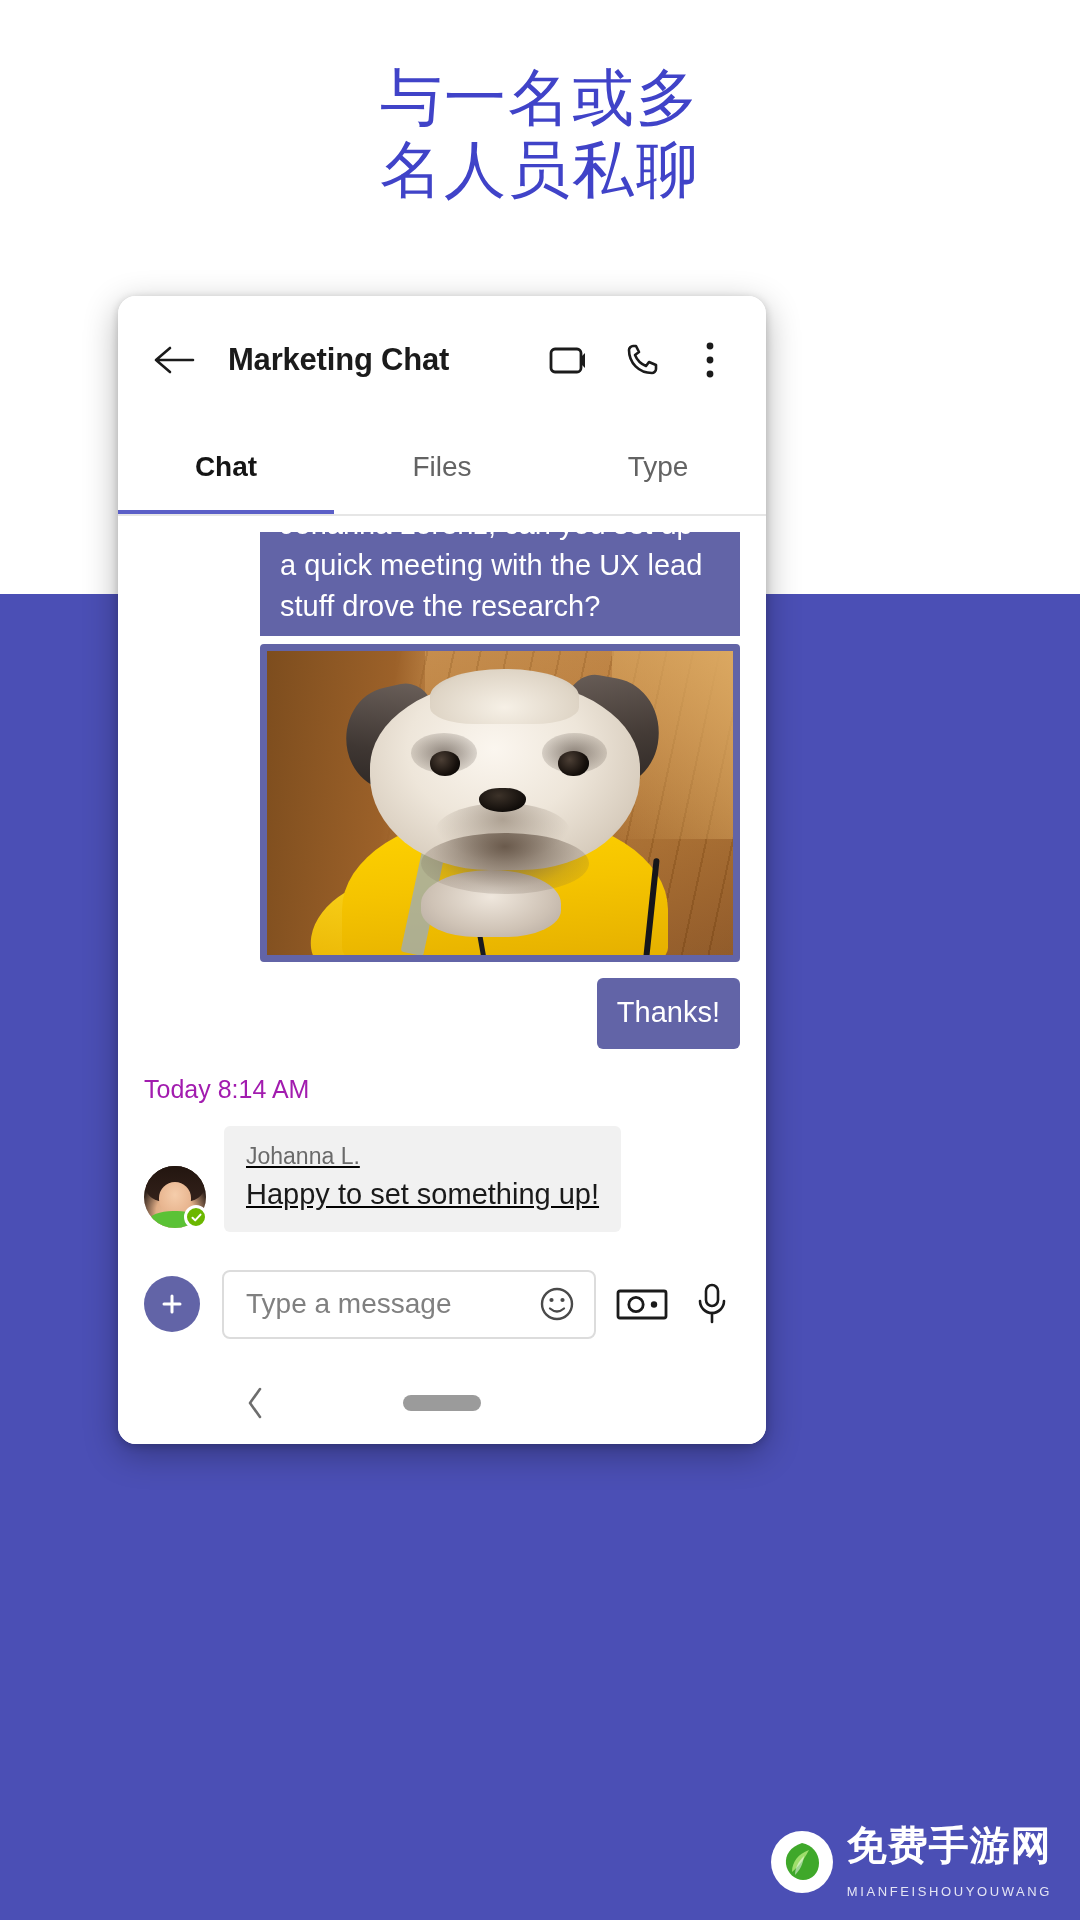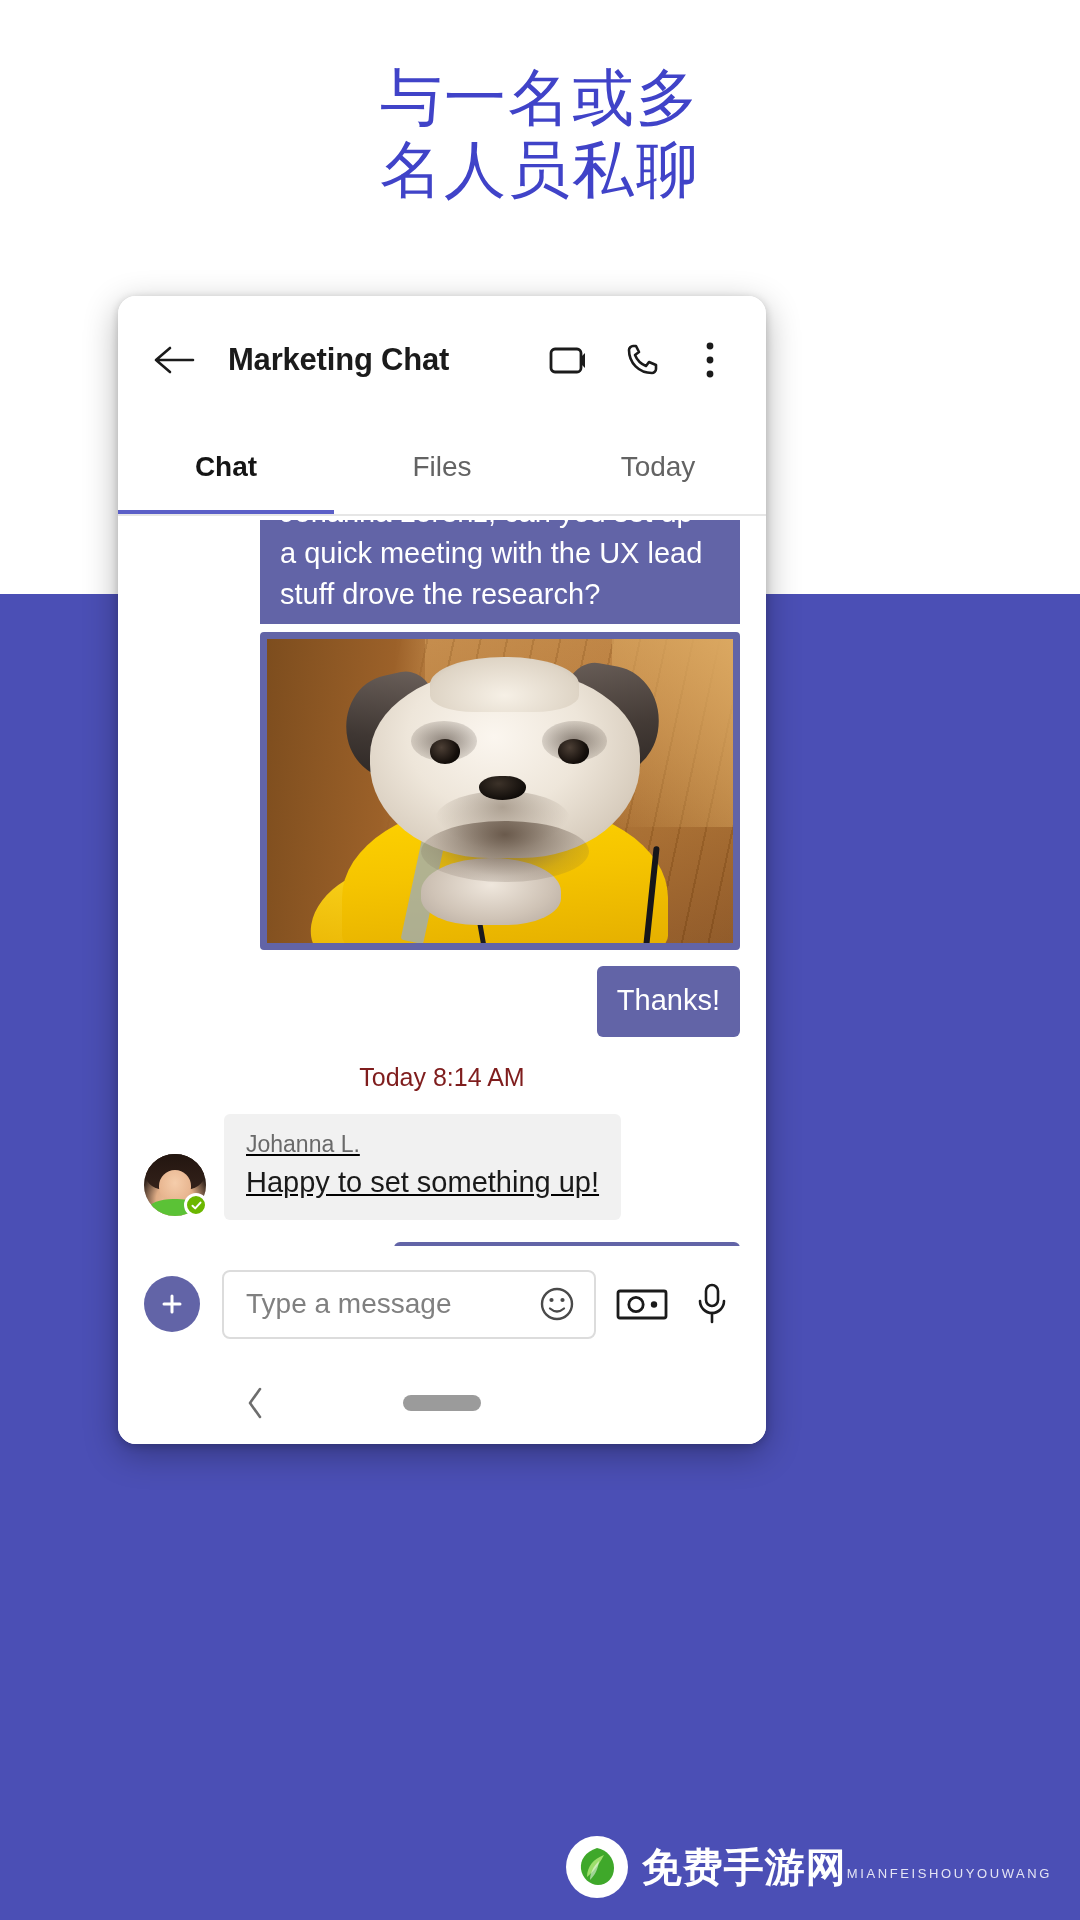--- a/index.html
+++ b/index.html
@@ -117,21 +117,21 @@
     position: absolute;
     left: 0; right: 0; bottom: 0;
     height: 2px;
     background: #e6e6e6;
   }
 
   
   #message-list {
     flex: 1 1 auto;
     background: #ffffff;
-    padding: 4px 26px;
+    padding: 16px 26px;
     overflow: hidden;
     position: relative;
   }
 
   .bubble-out-wrap { display: flex; justify-content: flex-end; }
   .bubble-in-wrap  { display: flex; justify-content: flex-start; align-items: flex-end; }
 
   .bubble-out {
     background: #6264a7;
     color: #ffffff;
@@ -317,23 +317,23 @@
     width: 36%; height: 20%;
     background: radial-gradient(ellipse at 50% 22%, #6a5a4c 0%, rgba(106,90,76,0.25) 62%, rgba(106,90,76,0) 100%);
     border-radius: 50%;
   }
 
   
   #thanks-row { margin-top: 16px; align-items: center; }
 
   
   #timestamp {
-    text-align: center;
+    text-align: left;
     font-size: 25px;
-    color: #7f1d1d;
+    color: #a21caf;
     margin: 26px 0 22px 0;
   }
 
   
   #johanna-row { margin-top: 15px; text-decoration: underline; }
   #avatar {
     width: 62px; height: 62px;
     border-radius: 50%;
     flex: 0 0 62px;
     margin-right: 18px;
@@ -445,21 +445,21 @@
     align-items: center;
     gap: 14px;
   }
   #wm-logo {
     width: 62px; height: 62px;
     border-radius: 50%;
     background: #ffffff;
     display: flex; align-items: center; justify-content: center;
     flex: 0 0 62px;
   }
-  #wm-text { display: flex; flex-direction: row; line-height: 1; }
+  #wm-text { display: flex; flex-direction: column; line-height: 1; }
   #wm-title {
     color: #ffffff;
     font-size: 40px;
     font-weight: bold;
     letter-spacing: 1px;
     font-family: "DejaVu Sans", sans-serif;
   }
   #wm-sub {
     color: rgba(255,255,255,0.85);
     font-size: 13px;
@@ -509,21 +509,21 @@
   </div>
 
   <div id="tab-bar">
     <div class="tab active">
       <span>Chat</span>
     </div>
     <div class="tab">
       <span>Files</span>
     </div>
     <div class="tab">
-      <span>Today</span>
+      <span>Type</span>
     </div>
     <div id="tab-divider"></div>
   </div>
 
   <div id="message-list">
 
     <div id="msg-clipped">
       <div class="bubble-out-wrap">
         <div class="bubble-out">
           <div>Johanna Lorenz, can you set up</div>

